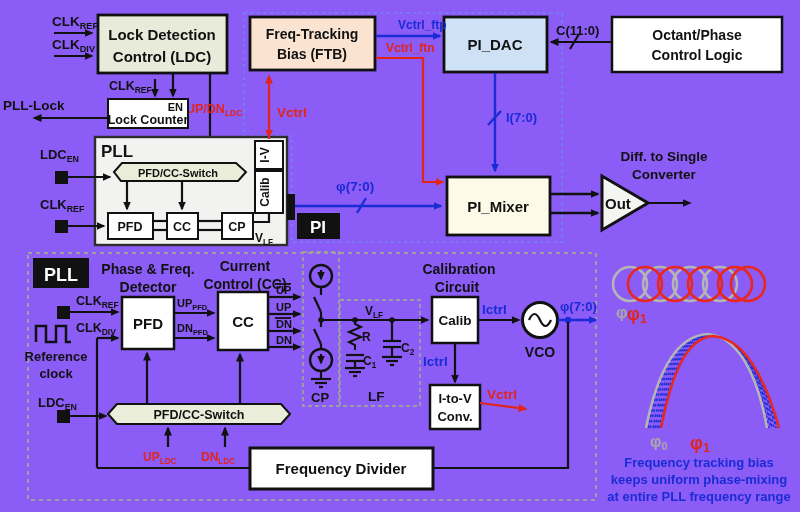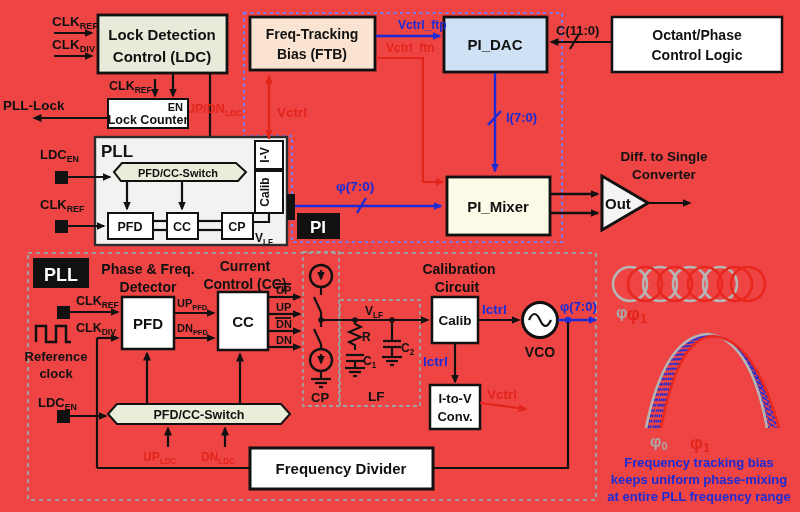--- a/index.html
+++ b/index.html
@@ -1,16 +1,16 @@
 <!DOCTYPE html>
 <html><head>
 <meta charset="utf-8">
 <style>
   html,body{margin:0;padding:0;background:#fff;}
-  .stage{position:relative;width:800px;height:512px;background:#ef4444;overflow:hidden;}
+  .stage{position:relative;width:800px;height:512px;background:#8b5cf6;overflow:hidden;}
   svg{position:absolute;left:0;top:0;}
   text{font-family:"Liberation Sans","DejaVu Sans",sans-serif;font-weight:bold;fill:#111;}.s11{font-size:11px}.s12{font-size:12px}.s125{font-size:12.5px}
   .s13{font-size:13px}.s135{font-size:13.5px}.s14{font-size:14px}.s15{font-size:15px}
   .s16{font-size:16px}.s17{font-size:17px}.s18{font-size:18px}
   .sub{font-size:68%;}
   .red{fill:#e2251b}.blue{fill:#1b2bd5}.white{fill:#fff}.gray{fill:#a9a9a9}
   .wire{stroke:#111;stroke-width:2.2;fill:none}
   .wireT{stroke:#111;stroke-width:2.6;fill:none}
   .rwire{stroke:#e2251b;stroke-width:2.2;fill:none}
   .bwire{stroke:#1b2bd5;stroke-width:2.4;fill:none}

